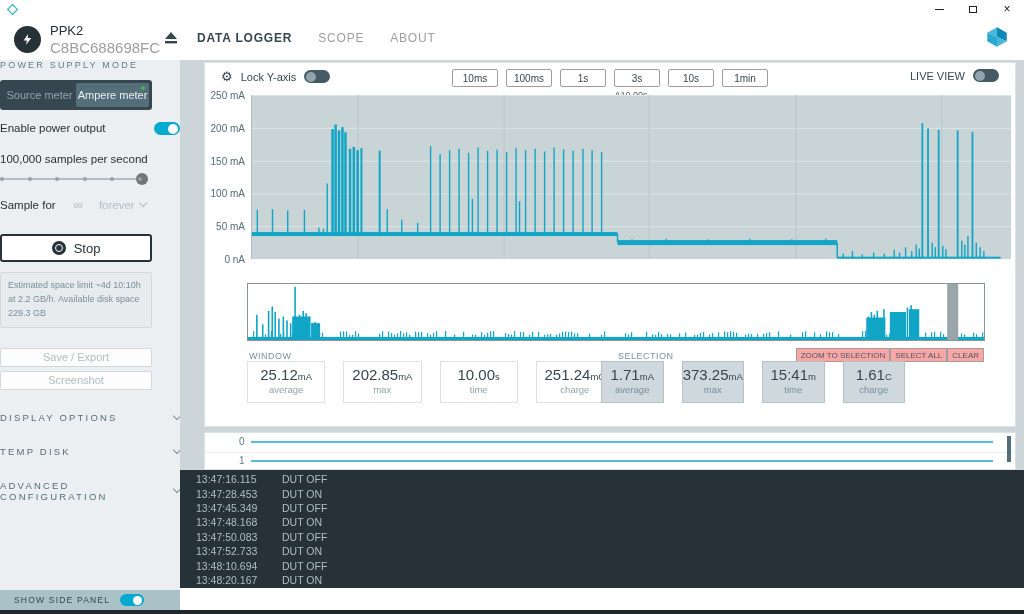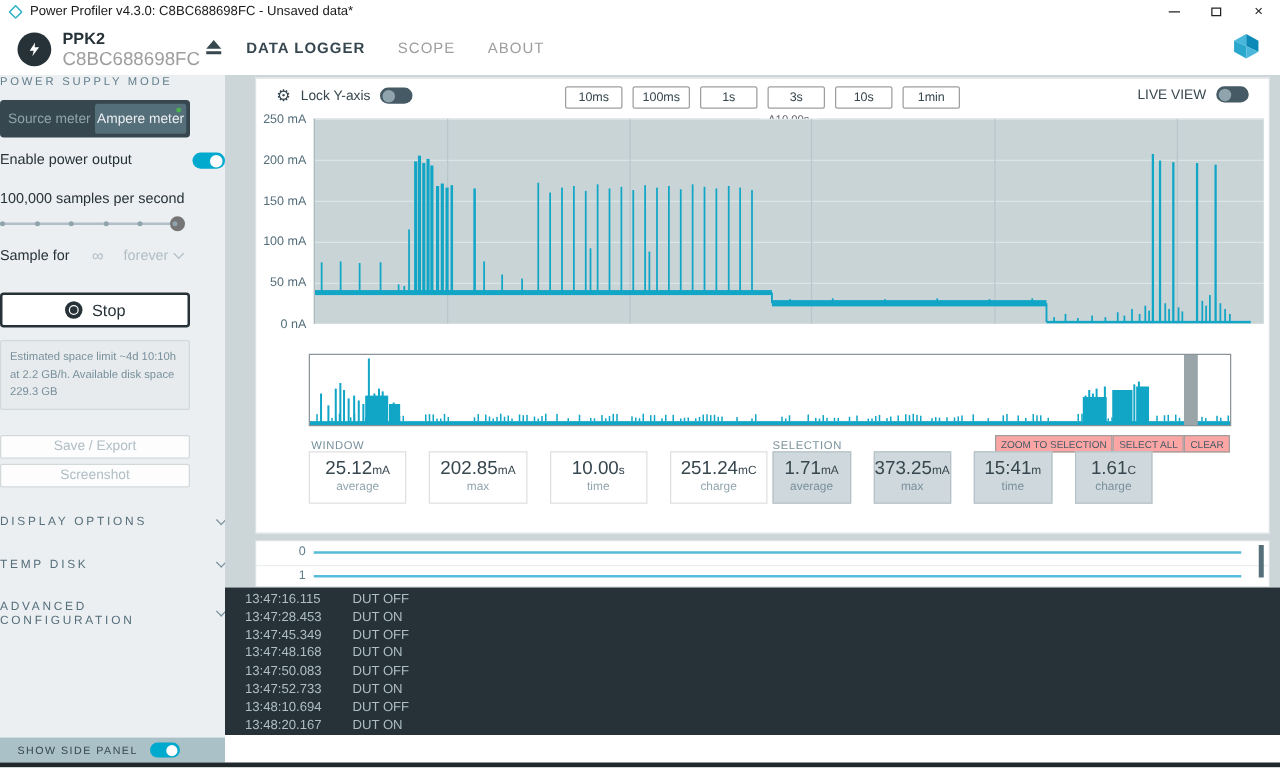--- a/index.html
+++ b/index.html
@@ -14,21 +14,21 @@
   .win-controls { position:absolute; right:0; top:0; height:18px; display:flex; }
   .win-btn { width:34px; height:18px; display:flex; align-items:center; justify-content:center; color:#222; font-size:12px; cursor:default; }
   .win-btn .min-glyph { width:9px; height:1px; background:#222; display:block; }
   .win-btn .max-glyph { width:8px; height:7px; border:1px solid #222; display:block; }
 
   
   .appbar { position:absolute; left:0; top:18px; width:1024px; height:42px; background:#ffffff; }
   .device { position:absolute; left:14px; top:5px; display:flex; align-items:center; }
   .device-icon { width:27px; height:27px; border-radius:50%; background:#263238; display:flex; align-items:center; justify-content:center; }
   .device-meta { margin-left:9px; }
-  .device-name { font-size:13px; font-weight:bold; color:#263238; }
+  .device-name { font-size:13px; font-weight:normal; color:#263238; }
   .device-serial { font-size:15px; color:#9e9e9e; margin-top:1px; }
   .eject { position:absolute; left:163px; top:12px; width:16px; height:16px; }
   .tabs { position:absolute; left:197px; top:13px; display:flex; gap:26px; }
   .tab { font-size:12px; letter-spacing:0.8px; color:#9e9e9e; cursor:default; }
   .tab.active { color:#37474f; font-weight:bold; }
   .nordic-logo { position:absolute; right:14px; top:6px; width:26px; height:26px; }
 
   
   .sidebar { position:absolute; left:0; top:60px; width:180px; height:530px; background:#eceff1; }
   .sb-heading { font-size:9px; letter-spacing:2.2px; color:#607d8b; margin-bottom:10px; }
@@ -117,21 +117,20 @@
 </style>
 </head>
 <body>
 
 <div id="app">
 
   <div class="titlebar">
     <svg class="appicon" viewBox="0 0 12 12">
       <rect x="2.2" y="2.2" width="7.6" height="7.6" transform="rotate(45 6 6)" fill="none" stroke="#37b6c9" stroke-width="1.4"></rect>
     </svg>
-    <span class="title">Power Profiler v4.3.0: C8BC688698FC - Unsaved data*</span>
     <div class="win-controls">
       <div class="win-btn">
           <span class="min-glyph"></span>
         </div>
       <div class="win-btn">
           <span class="max-glyph"></span>
         </div>
       <div class="win-btn">×</div>
     </div>
   </div>
@@ -559,21 +558,21 @@
         </div>
         <div class="stat-box">
           <div class="stat-value">10.00<span class="stat-unit">s</span></div>
           <div class="stat-label">time</div>
         </div>
         <div class="stat-box">
           <div class="stat-value">251.24<span class="stat-unit">mC</span></div>
           <div class="stat-label">charge</div>
         </div>
       </div>
-    <div class="stats-group selection" id="selection-stats" style="left:413px; width:304px;">
+    <div class="stats-group selection" id="selection-stats" style="left:396px; width:304px;">
         <div class="stat-box">
           <div class="stat-value">1.71<span class="stat-unit">mA</span></div>
           <div class="stat-label">average</div>
         </div>
         <div class="stat-box">
           <div class="stat-value">373.25<span class="stat-unit">mA</span></div>
           <div class="stat-label">max</div>
         </div>
         <div class="stat-box">
           <div class="stat-value">15:41<span class="stat-unit">m</span></div>

